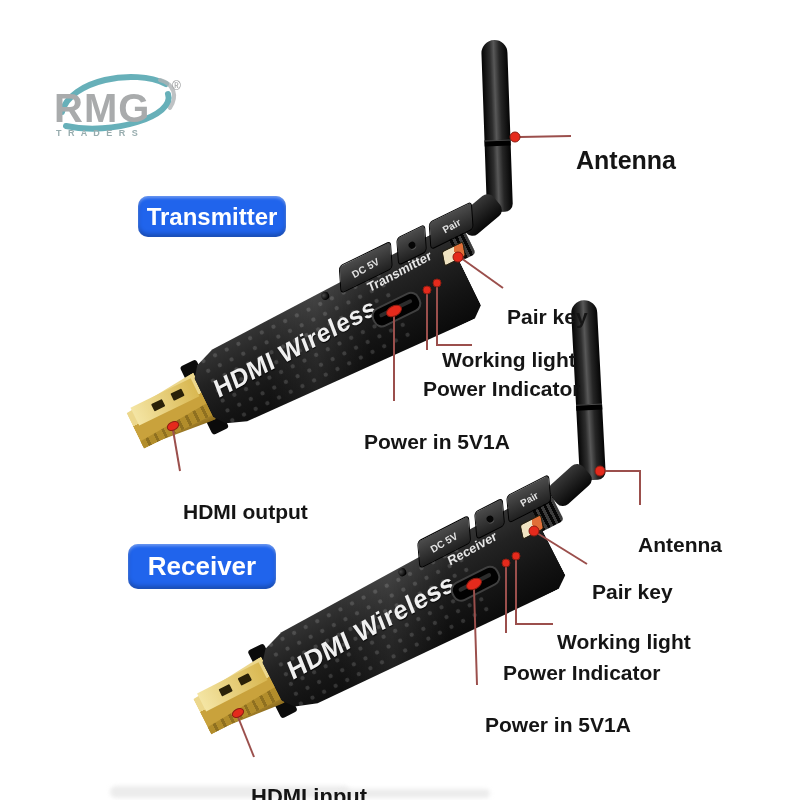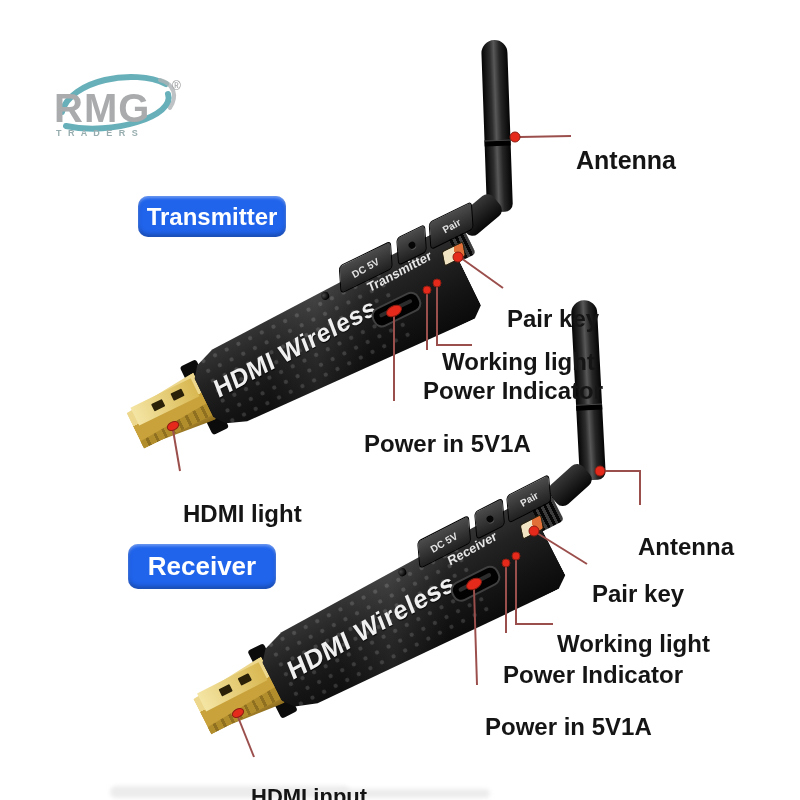--- a/index.html
+++ b/index.html
@@ -90,21 +90,21 @@
   .rod{position:absolute;width:26px;z-index:2;border-radius:13px 13px 8px 8px;
     background:linear-gradient(90deg,#040404 0%,#2e2e2e 32%,#585858 47%,#262626 68%,#040404 100%);
     transform-origin:50% 100%;}
   .rod::after{content:"";position:absolute;left:0;right:0;top:58%;height:5px;background:#000;
     border-top:1px solid #4d4d4d;}
   .rod-t{left:487px;top:40px;height:172px;transform:rotate(-2deg);}
   .rod-r{left:580px;top:300px;height:180px;transform:rotate(-3deg);}
 
   
   .callout{position:absolute;font-weight:bold;color:#151515;white-space:nowrap;z-index:5;margin-top:26px;}
-  .fs25{font-size:25px;} .fs22{font-size:22px;} .fs21{font-size:24px;}
+  .fs25{font-size:25px;} .fs22{font-size:22px;} .fs21{font-size:21px;}
 
   .overlay{position:absolute;left:0;top:0;z-index:4;pointer-events:none;}
 
   .floor-shadow{position:absolute;background:#ececec;border-radius:8px;filter:blur(2px);z-index:0;}
   .fs-1{left:110px;top:786px;width:240px;height:12px;}
   .fs-2{left:340px;top:789px;width:150px;height:9px;}
 </style>
 </head>
 <body>
 
@@ -228,21 +228,21 @@
       <ellipse cx="474" cy="584" rx="8" ry="5" transform="rotate(-27 474 584)"></ellipse>
       <ellipse cx="238" cy="713" rx="6" ry="4" transform="rotate(-27 238 713)"></ellipse>
     </g>
   </svg>
 
   <div class="callout fs25" style="left:576px;top:120px;">Antenna</div>
   <div class="callout fs21" style="left:507px;top:279px;">Pair key</div>
   <div class="callout fs21" style="left:442px;top:322px;">Working light</div>
   <div class="callout fs21" style="left:423px;top:351px;">Power Indicator</div>
   <div class="callout fs21" style="left:364px;top:404px;">Power in 5V1A</div>
-  <div class="callout fs21" style="left:183px;top:474px;">HDMI light</div>
+  <div class="callout fs21" style="left:183px;top:474px;">HDMI output</div>
 
   <div class="callout fs21" style="left:638px;top:507px;">Antenna</div>
   <div class="callout fs21" style="left:592px;top:554px;">Pair key</div>
   <div class="callout fs21" style="left:557px;top:604px;">Working light</div>
   <div class="callout fs21" style="left:503px;top:635px;">Power Indicator</div>
   <div class="callout fs21" style="left:485px;top:687px;">Power in 5V1A</div>
   <div class="callout fs22" style="left:251px;top:758px;">HDMI input</div>
 
 </div>
 

